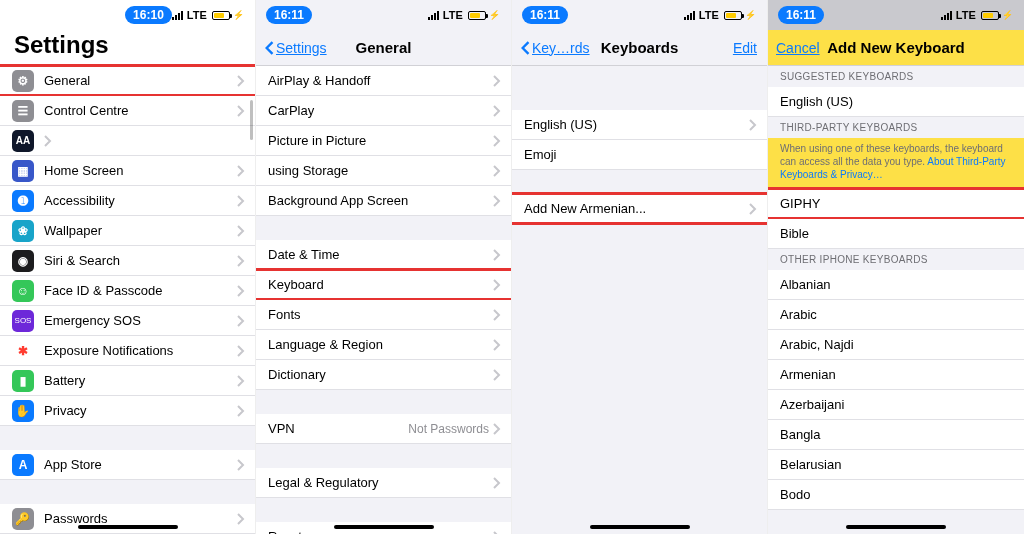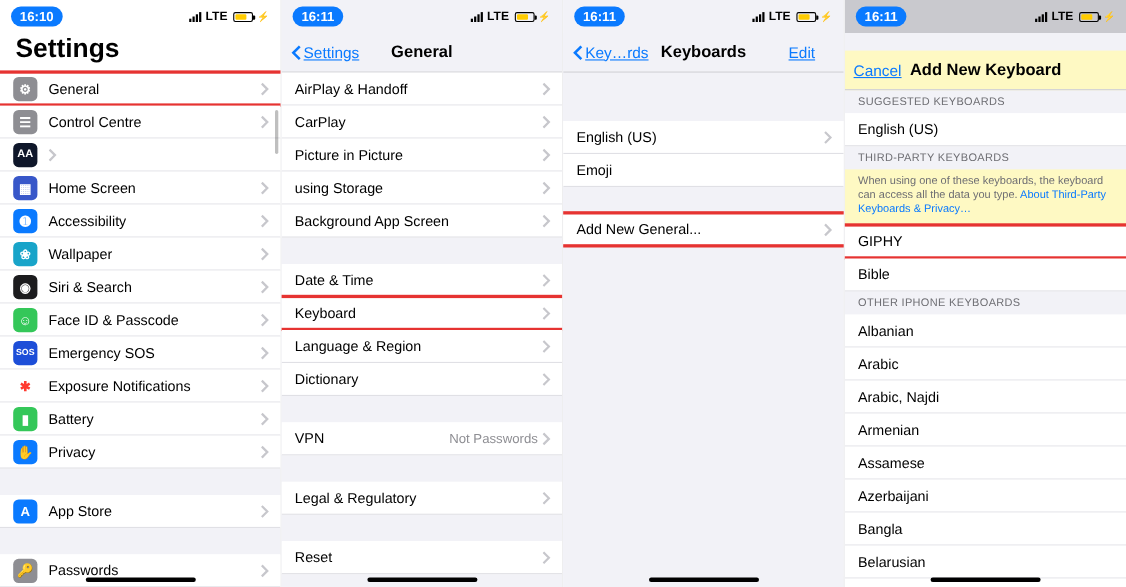--- a/index.html
+++ b/index.html
@@ -85,36 +85,36 @@
   .nav .back, .nav .action {
     position: absolute;
     left: 8px;
     color: #0a7aff;
     text-decoration: underline;
     font-weight: 400;
     font-size: 14px;
     display: flex;
     align-items: center;
   }
-  .nav .action { left: auto; right: 26px; }
+  .nav .action { left: auto; right: 10px; }
   .nav .back svg { width:12px; height:12px; }
 
   
   .list { background: #fff; }
   .sep { height: 24px; background: #f2f2f7; }
   .group-header {
     background: #f2f2f7;
     padding: 5px 12px 5px 12px;
     font-size: 10px;
     color: #6e6e73;
     text-transform: uppercase;
     letter-spacing: 0.3px;
   }
   .group-note {
-    background: #fef9c3;
+    background: #fde047;
     padding: 4px 12px 8px 12px;
     font-size: 10px;
     color: #6e6e73;
     line-height:1.3;
   }
   .group-note a { color: #0a7aff; text-decoration: none; }
 
   .row {
     display: flex;
     align-items: center;
@@ -145,21 +145,21 @@
     border: 3px solid #e63331;
     pointer-events:none;
   }
 
   .home-ind {
     position: absolute; bottom: 5px; left: 50%; transform: translateX(-50%);
     width: 100px; height: 4px; background: #000; border-radius: 3px;
   }
 
   
-  .phone:first-child .statusbar { background: #fff; }
+  .phone:first-child .statusbar { background: #fff; justify-content: flex-end; }
   .phone:first-child .nav-large { background: #fff; }
 
   
   .scroll-hint {
     position:absolute; right:2px; top:100px; width:3px; height:40px;
     background: rgba(0,0,0,0.25); border-radius:2px;
   }
 </style>
 </head>
 <body>
@@ -245,21 +245,21 @@
       </div>
           <div class="row">
         <span class="icon" style="background:#34c759;color:#fff;font-size:12px;font-weight:600">☺</span>
         <span class="label">Face ID &amp; Passcode</span>
 
         <svg class="chev" viewBox="0 0 8 12">
               <polyline points="1,1 6,6 1,11"></polyline>
             </svg>
       </div>
           <div class="row">
-        <span class="icon" style="background:#1d4ed8;color:#fff;font-size:8px;font-weight:700">SOS</span>
+        <span class="icon" style="background:#6d28d9;color:#fff;font-size:8px;font-weight:400">SOS</span>
         <span class="label">Emergency SOS</span>
 
         <svg class="chev" viewBox="0 0 8 12">
               <polyline points="1,1 6,6 1,11"></polyline>
             </svg>
       </div>
           <div class="row">
         <span class="icon" style="background:#ffffff;color:#ff3b30;font-size:12px;font-weight:600">✱</span>
         <span class="label">Exposure Notifications</span>
 
@@ -387,20 +387,28 @@
 
         <span class="label">Date &amp; Time</span>
 
         <svg class="chev" viewBox="0 0 8 12">
               <polyline points="1,1 6,6 1,11"></polyline>
             </svg>
       </div>
           <div class="row hl-outer">
 
         <span class="label">Keyboard</span>
+
+        <svg class="chev" viewBox="0 0 8 12">
+              <polyline points="1,1 6,6 1,11"></polyline>
+            </svg>
+      </div>
+          <div class="row">
+
+        <span class="label">Fonts</span>
 
         <svg class="chev" viewBox="0 0 8 12">
               <polyline points="1,1 6,6 1,11"></polyline>
             </svg>
       </div>
           <div class="row">
 
         <span class="label">Language &amp; Region</span>
 
         <svg class="chev" viewBox="0 0 8 12">
@@ -494,21 +502,21 @@
           <div class="row">
 
         <span class="label">Emoji</span>
 
       </div>
         </div>
         <div class="sep"></div>
         <div class="list">
           <div class="row hl-outer">
 
-        <span class="label">Add New General...</span>
+        <span class="label">Add New Armenian...</span>
 
         <svg class="chev" viewBox="0 0 8 12">
               <polyline points="1,1 6,6 1,11"></polyline>
             </svg>
       </div>
         </div>
         <div style="height: 300px; background: rgb(242, 242, 247);"></div>
       </div>
       <div class="home-ind"></div>
     </div>
@@ -522,21 +530,21 @@
             <span></span>
             <span></span>
           </span>
         <span>LTE</span>
         <span class="bat">
             <span class="fill"></span>
           </span>
         <span style="font-size:9px">⚡</span>
       </div>
     </div>
-      <div class="nav" style="background: #fef9c3; margin-top: 16px;">
+      <div class="nav" style="background: #fde047;">
         <span class="back" style="text-decoration:underline">Cancel</span>
         <span>Add New Keyboard</span>
       </div>
       <div class="content">
         <div class="group-header">SUGGESTED KEYBOARDS</div>
         <div class="list">
           <div class="row">
 
         <span class="label">English (US)</span>
 
@@ -573,25 +581,20 @@
         <span class="label">Arabic, Najdi</span>
 
       </div>
           <div class="row">
 
         <span class="label">Armenian</span>
 
       </div>
           <div class="row">
 
-        <span class="label">Assamese</span>
-
-      </div>
-          <div class="row">
-
         <span class="label">Azerbaijani</span>
 
       </div>
           <div class="row">
 
         <span class="label">Bangla</span>
 
       </div>
           <div class="row">
 

